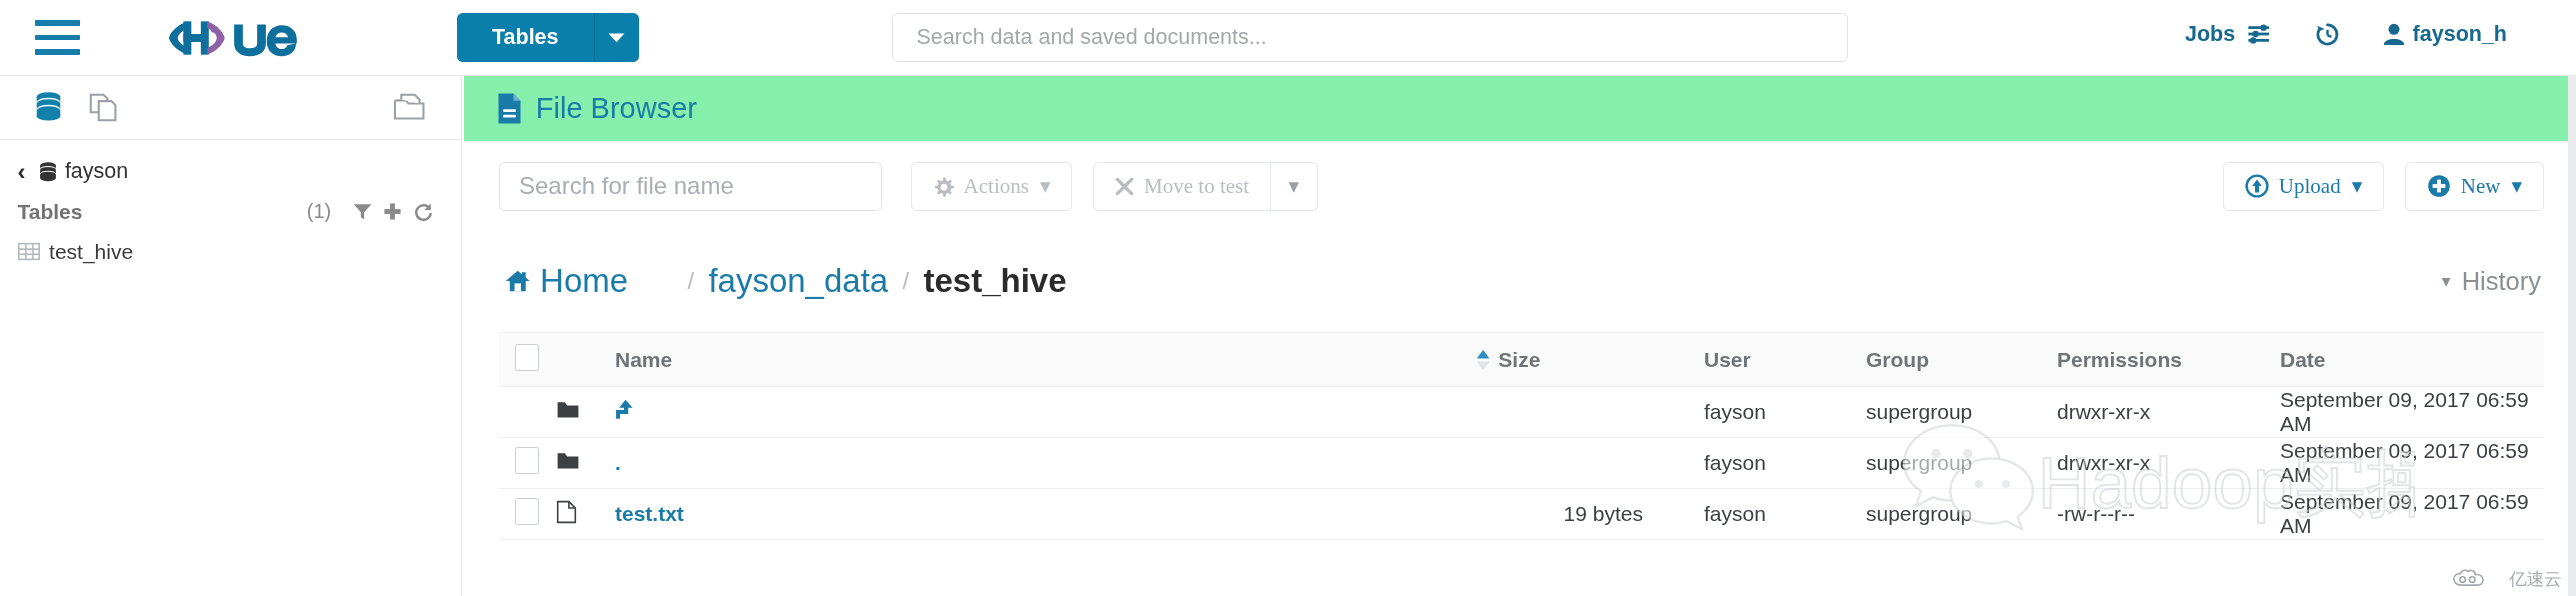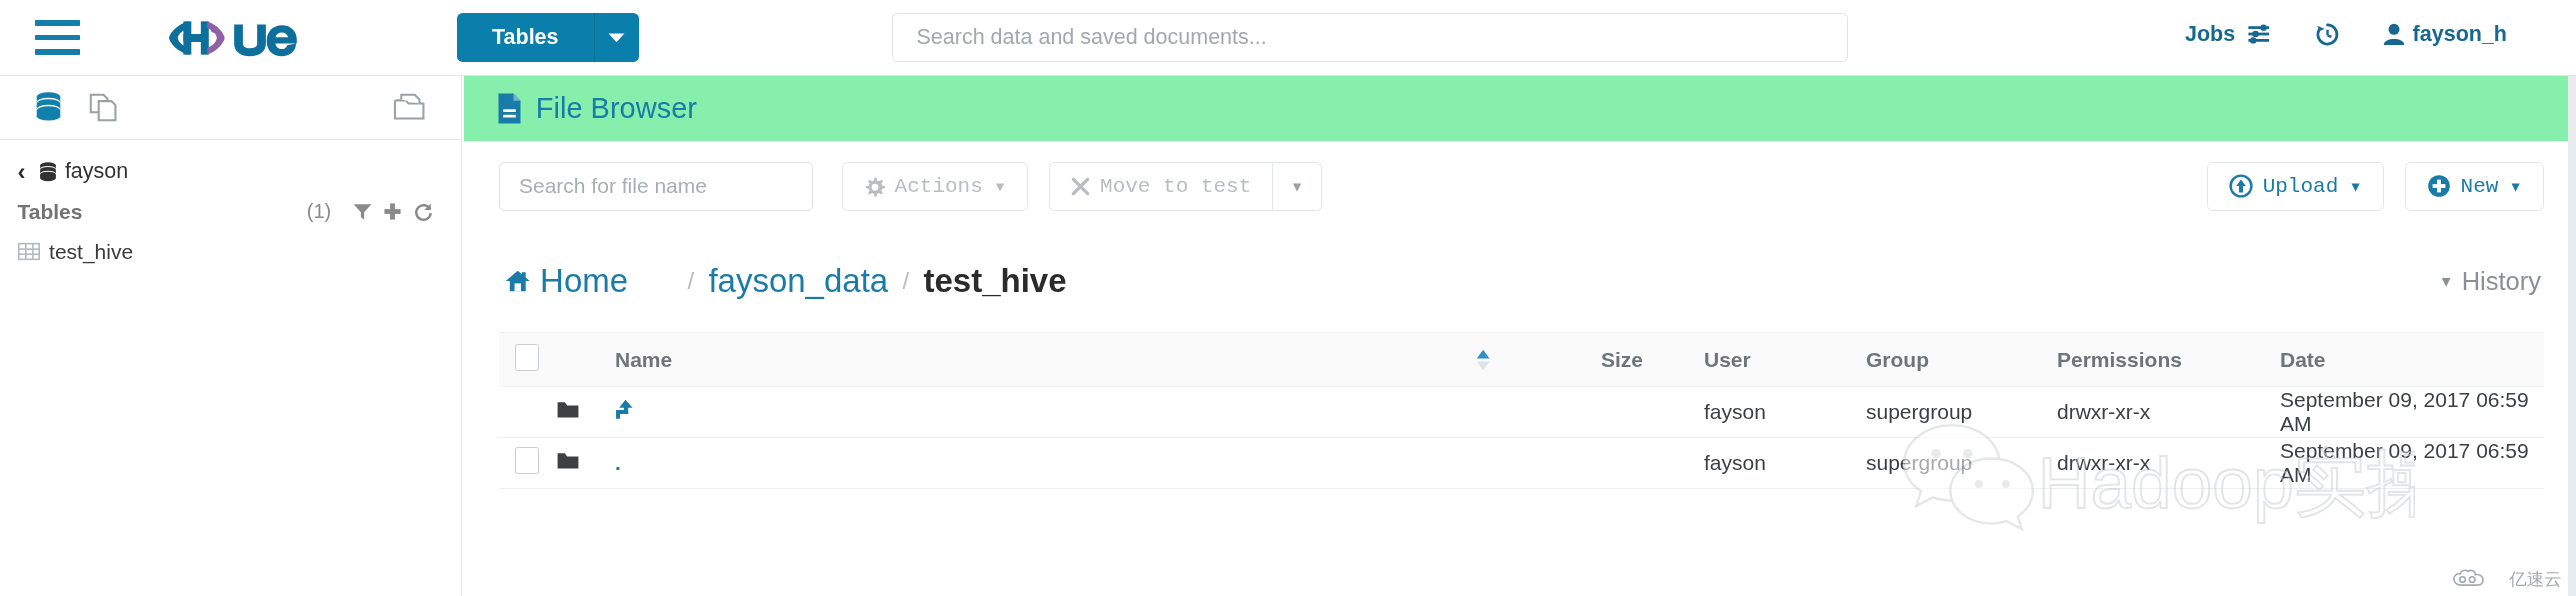--- a/index.html
+++ b/index.html
@@ -133,34 +133,34 @@
     color: #1b7ba8; font-size: 29px; font-weight: normal;
     display: flex; align-items: center;
   }
   #page-title .ic { margin-right: 12.8px; display: inline-flex; }
 
   #toolbar {
     height: 88px; display: flex; align-items: center;
     padding: 0 32px 0 35px;
   }
   #file-search {
-    width: 314px; height: 49px;
+    width: 383px; height: 49px;
     border: 1.6px solid #dfe2e5; border-radius: 5.6px;
-    font-size: 21px; color: #9aa0a6; padding: 0 19px;
+    font-size: 24px; color: #9aa0a6; padding: 0 19px;
     font-family: "Liberation Sans", sans-serif; outline: none;
     background: #fff;
   }
   #file-search::placeholder { color: #a9aeb3; }
 
   .btn-tb {
     height: 49px; border: 1.6px solid #e3e6e8; border-radius: 5.6px;
     background: #fff; color: #b9bdc1;
     font-size: 21px; display: flex; align-items: center;
     padding: 0 21px; cursor: pointer; white-space: nowrap;
-    font-family: Liberation Mono, monospace;
+    font-family: Liberation Serif, serif;
   }
   .btn-tb .ic { margin-right: 9.6px; display:inline-flex; }
   .btn-tb .caret { margin-left: 11px; }
   .btn-tb.active { color: #1b7ba8; justify-content: flex-end; }
 
   .split-group { display: flex; }
   .split-group .btn-tb:first-child { border-top-right-radius: 0; border-bottom-right-radius: 0; }
   .split-group .btn-tb.split-caret {
     border-top-left-radius: 0; border-bottom-left-radius: 0;
     border-left: none; padding: 0 17.5px; color: #9aa0a6;
@@ -517,21 +517,21 @@
           <th class="col-check">
             <span class="cbx"></span>
           </th>
           <th class="col-icon"></th>
           <th class="col-name">
             <div class="th-inner">
                 <span>Name</span>
               </div>
           </th>
           <th class="col-size">
-            <div class="th-inner" style="justify-content:space-between">
+            <div class="th-inner" style="justify-content:flex-start">
               <span class="sort-ind">
                 <svg width="14.3" height="24" viewBox="0 0 18 30">
                   <path d="M9 2 L17 13 L1 13 Z" fill="#2f90c4"></path>
                   <path d="M9 28 L17 17 L1 17 Z" fill="#dfe3e6"></path>
                 </svg>
               </span>
               <span>Size</span>
             </div>
           </th>
           <th class="col-user">
@@ -595,20 +595,41 @@
           <td class="col-name">
             <span class="name-dot">.</span>
           </td>
           <td class="col-size"></td>
           <td class="col-user">fayson</td>
           <td class="col-group">supergroup</td>
           <td class="col-perm">drwxr-xr-x</td>
           <td class="col-date">September 09, 2017 06:59 AM</td>
         </tr>
 
+        <tr>
+          <td class="col-check">
+            <span class="cbx"></span>
+          </td>
+          <td class="col-icon">
+            <span>
+              <svg width="21" height="24" viewBox="0 0 26 30">
+                <path d="M2 2 L16 2 L24 10 L24 28 L2 28 Z" fill="#ffffff" stroke="#3c4043" stroke-width="2"></path>
+                <path d="M16 2 L16 10 L24 10" fill="none" stroke="#3c4043" stroke-width="2"></path>
+              </svg>
+            </span>
+          </td>
+          <td class="col-name">
+            <span class="name-link">test.txt</span>
+          </td>
+          <td class="col-size">19 bytes</td>
+          <td class="col-user">fayson</td>
+          <td class="col-group">supergroup</td>
+          <td class="col-perm">-rw-r--r--</td>
+          <td class="col-date">September 09, 2017 06:59 AM</td>
+        </tr>
 
       </tbody>
     </table>
   </div>
 </div>
 
 <div id="scroll-shadow"></div>
 
 <div id="watermark">
   <svg width="526" height="135" viewBox="0 0 660 170">

